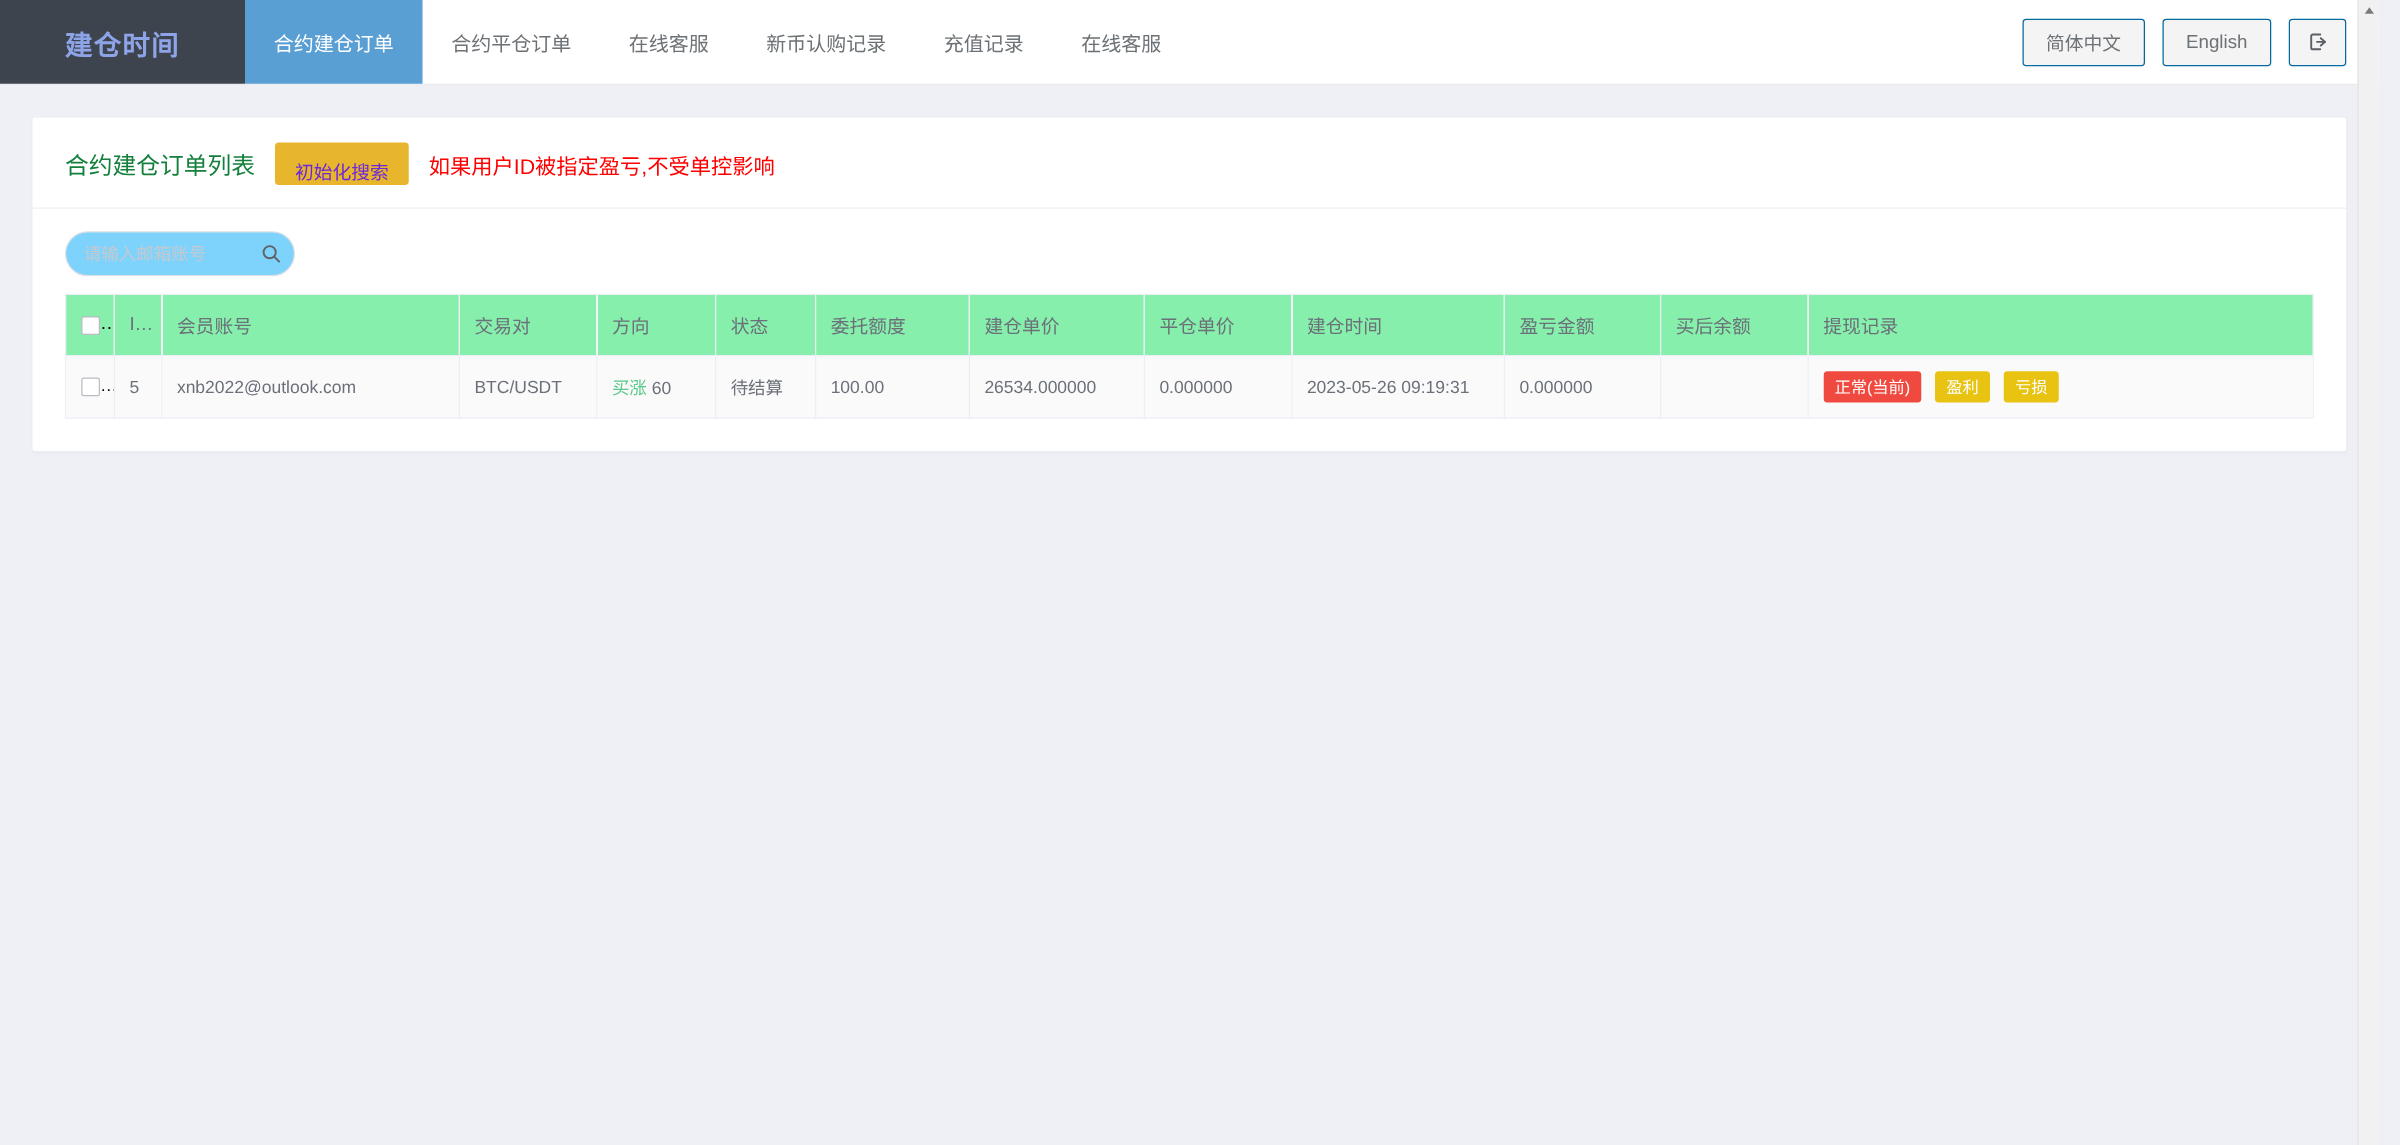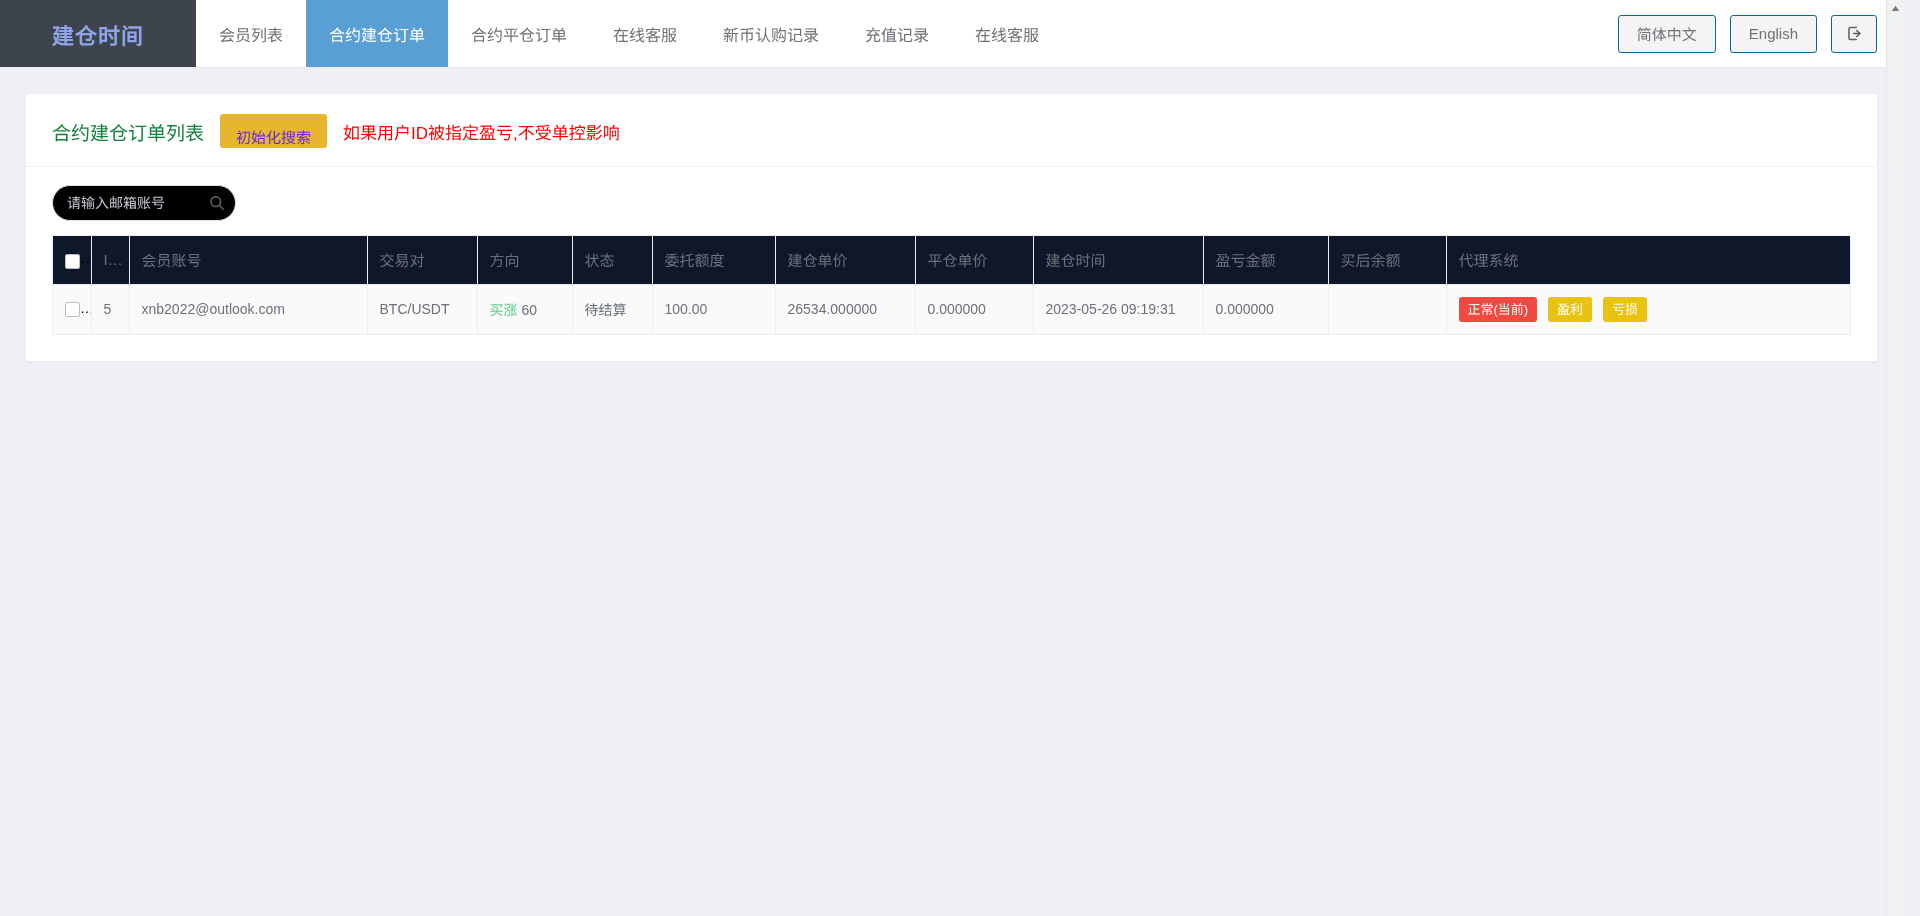--- a/index.html
+++ b/index.html
@@ -149,21 +149,21 @@
   .search-input {
     width: 184px;
     height: 36px;
     border: 1px solid #dcdfe6;
     border-radius: 18px;
     padding: 0 36px 0 14px;
     font-size: 14px;
     font-family: inherit;
     color: #606266;
     outline: none;
-    background: #000000;
+    background: #7dd3fc;
   }
   .search-input::placeholder { color: #c5c9cf; }
   .search-btn {
     position: absolute;
     right: 9px;
     top: 50%;
     transform: translateY(-50%);
     width: 20px; height: 20px;
     background: none;
     border: none;
@@ -189,21 +189,21 @@
     text-align: left;
     padding: 0 12px;
     font-weight: normal;
     overflow: hidden;
     white-space: nowrap;
     text-overflow: ellipsis;
   }
   table.grid th:last-child, table.grid td:last-child { border-right: none; }
   table.grid thead th {
     height: 48px;
-    background: #0f172a;
+    background: #86efac;
     color: #6b7079;
     font-size: 15px;
   }
   table.grid tbody td {
     height: 50px;
     background: #fafafa;
     color: #6b7079;
     font-size: 14px;
   }
   .chk {
@@ -284,21 +284,20 @@
 
 <div class="viewport">
 
   <div class="topbar">
 
     <div class="brand">
       <span class="brand-text">建仓时间</span>
     </div>
 
     <nav class="nav">
-      <div class="nav-item">会员列表</div>
       <div class="nav-item active">合约建仓订单</div>
       <div class="nav-item">合约平仓订单</div>
       <div class="nav-item">在线客服</div>
       <div class="nav-item">新币认购记录</div>
       <div class="nav-item">充值记录</div>
       <div class="nav-item">在线客服</div>
     </nav>
 
     <div class="topbar-spacer"></div>
 
@@ -366,21 +365,21 @@
               <th>会员账号</th>
               <th>交易对</th>
               <th>方向</th>
               <th>状态</th>
               <th>委托额度</th>
               <th>建仓单价</th>
               <th>平仓单价</th>
               <th>建仓时间</th>
               <th>盈亏金额</th>
               <th>买后余额</th>
-              <th>代理系统</th>
+              <th>提现记录</th>
             </tr>
           </thead>
           <tbody>
             <tr>
               <td>
                 <button class="chk"></button>
               </td>
               <td>5</td>
               <td>xnb2022@outlook.com</td>
               <td>BTC/USDT</td>

